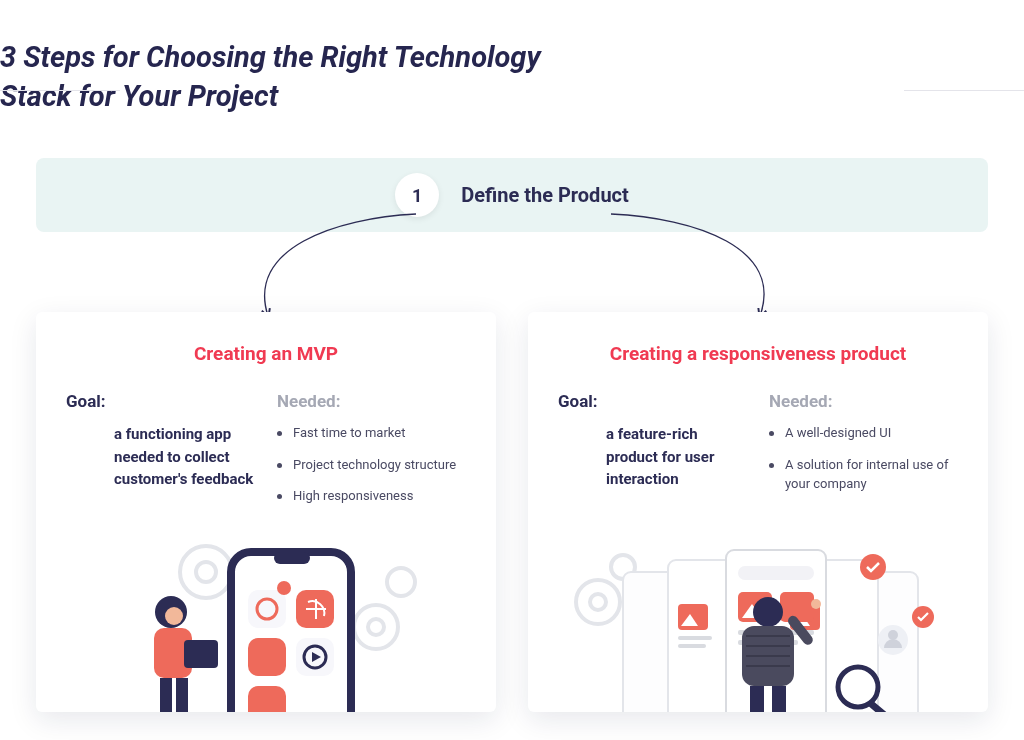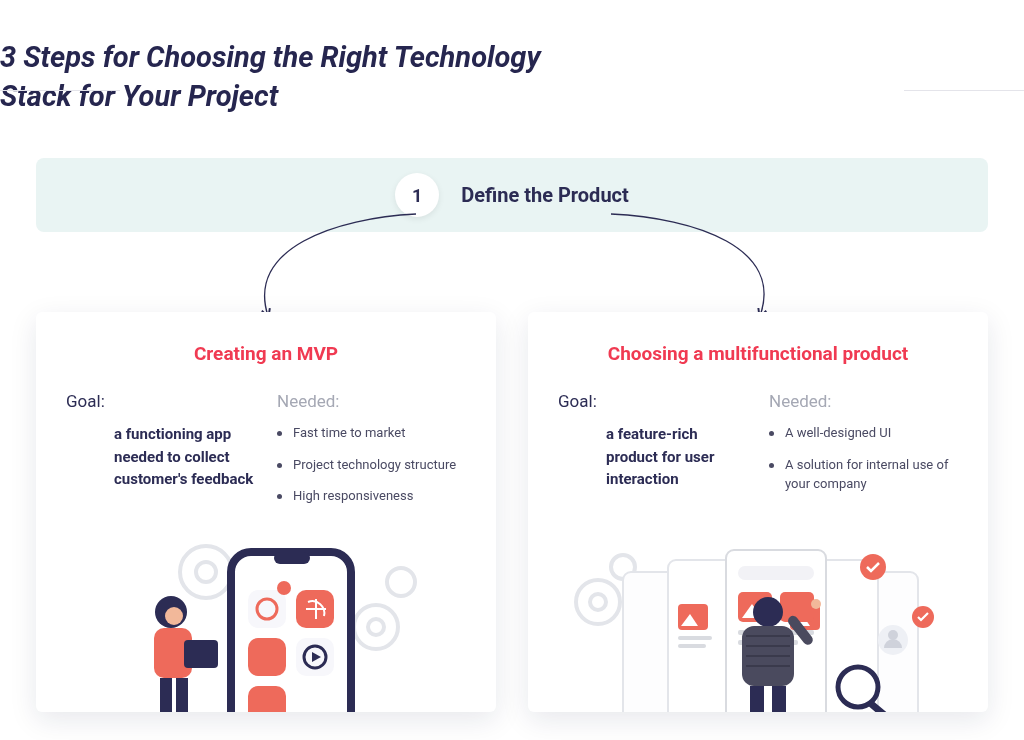--- a/index.html
+++ b/index.html
@@ -100,21 +100,21 @@
   }
   .card-title.red { color: #f03a52; }
 
   .card-cols {
     display: flex;
     gap: 22px;
   }
   .col { flex: 1; }
   .col h4 {
     font-size: 17px;
-    font-weight: 400;
+    font-weight: 700;
     margin-bottom: 12px;
   }
   .col h4.muted { color: #a5a8b4; }
   .col .goal-text {
     font-size: 15px;
     font-weight: 700;
     color: #2c2c54;
     line-height: 1.5;
     margin-left: 48px;
   }
@@ -213,21 +213,21 @@
       <circle cx="135" cy="100" r="16" fill="#2c2c54"></circle>
       <circle cx="138" cy="104" r="9" fill="#f2b89a"></circle>
       <rect x="118" y="116" width="38" height="50" rx="10" fill="#ee6a5b"></rect>
       <rect x="148" y="128" width="34" height="28" rx="4" fill="#2c2c54"></rect>
       <rect x="124" y="166" width="12" height="40" fill="#2c2c54"></rect>
       <rect x="140" y="166" width="12" height="40" fill="#2c2c54"></rect>
     </svg>
   </div>
 
   <div class="card">
-    <div class="card-title red">Choosing a multifunctional product</div>
+    <div class="card-title red">Creating a responsiveness product</div>
     <div class="card-cols">
       <div class="col">
         <h4>Goal:</h4>
         <div class="goal-text">a feature-rich product for user interaction</div>
       </div>
       <div class="col">
         <h4 class="muted">Needed:</h4>
         <ul>
           <li>A well-designed UI</li>
           <li>A solution for internal use of your company</li>

